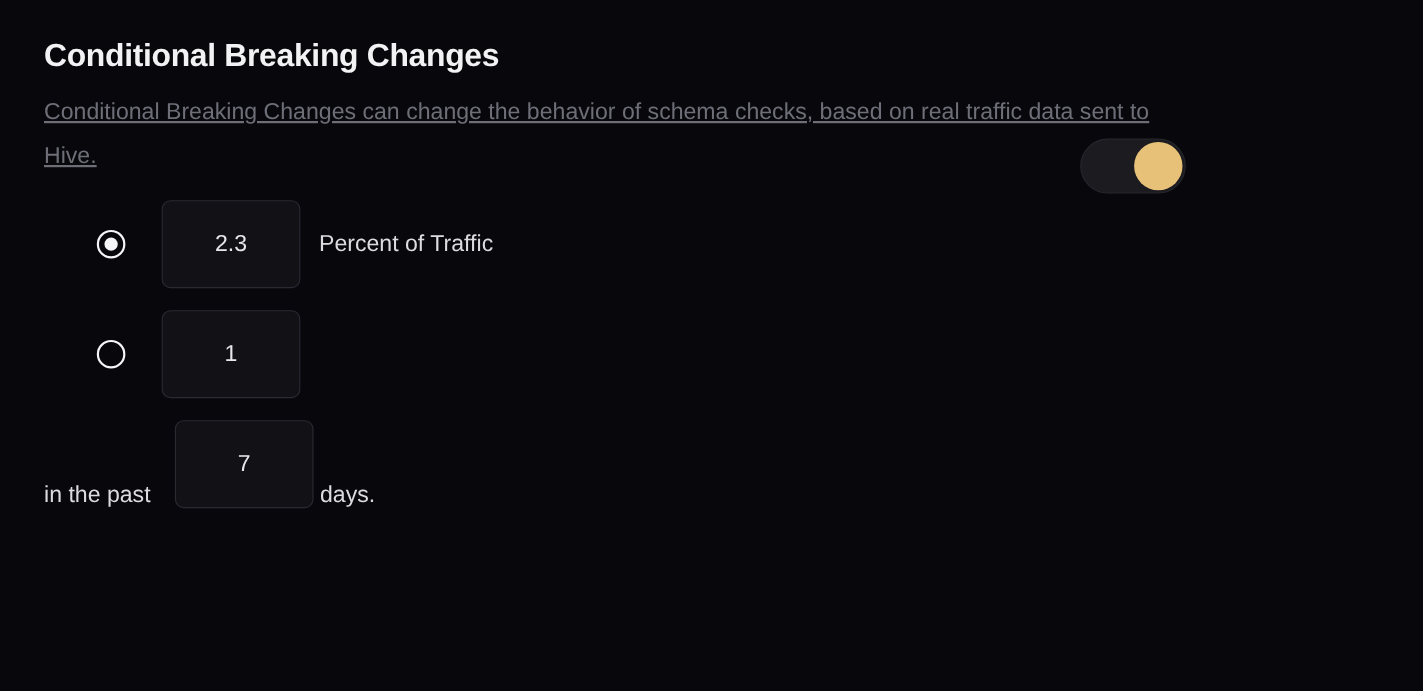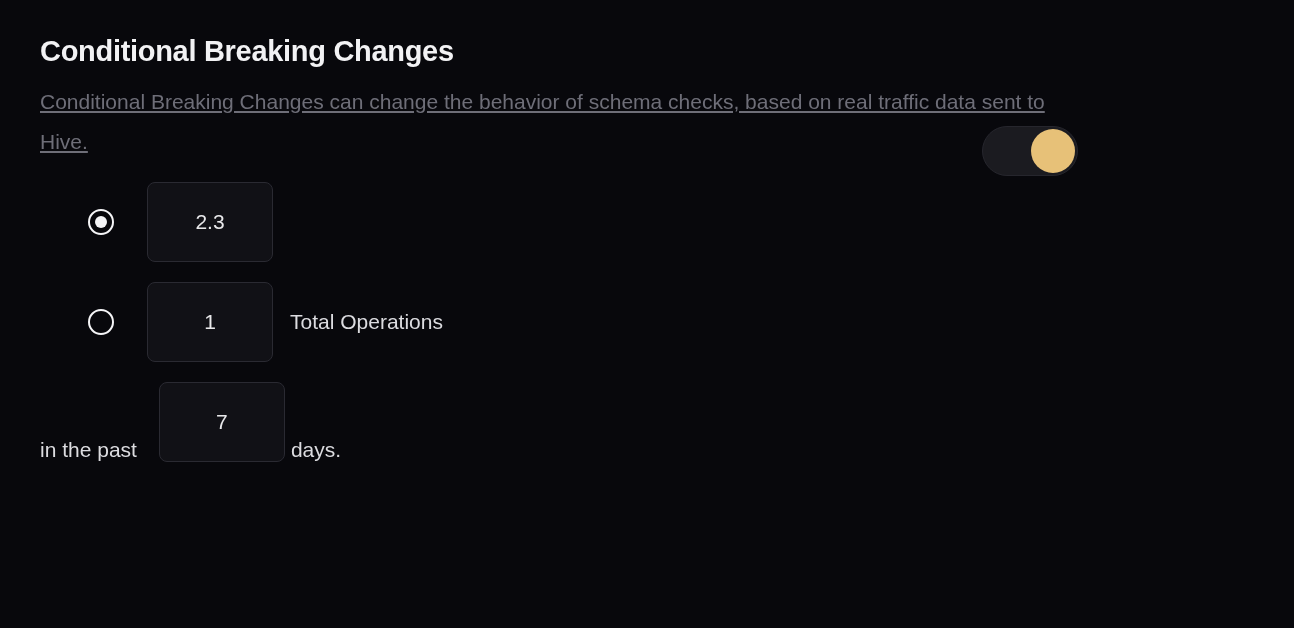--- a/index.html
+++ b/index.html
@@ -164,26 +164,26 @@
 
   <h1 class="title">Conditional Breaking Changes</h1>
 
   <p class="description">Conditional Breaking Changes can change the behavior of schema checks, based on real traffic data sent to Hive.</p>
 
 
 
   <div class="option-row">
     <span class="radio checked"></span>
     <input class="num-input" type="text" value="2.3" style="">
+    <span class="unit-label">Percent of Traffic</span>
   </div>
 
   <div class="option-row">
     <span class="radio"></span>
     <input class="num-input" type="text" value="1" style="">
-    <span class="unit-label">Total Operations</span>
   </div>
 
   <div class="past-row">
     <span class="past-text">in the past</span>
     <input class="num-input" type="text" value="7" style="">
     <span class="days-text">days.</span>
   </div>
 
   <div class="toggle">
     <span class="knob"></span>

